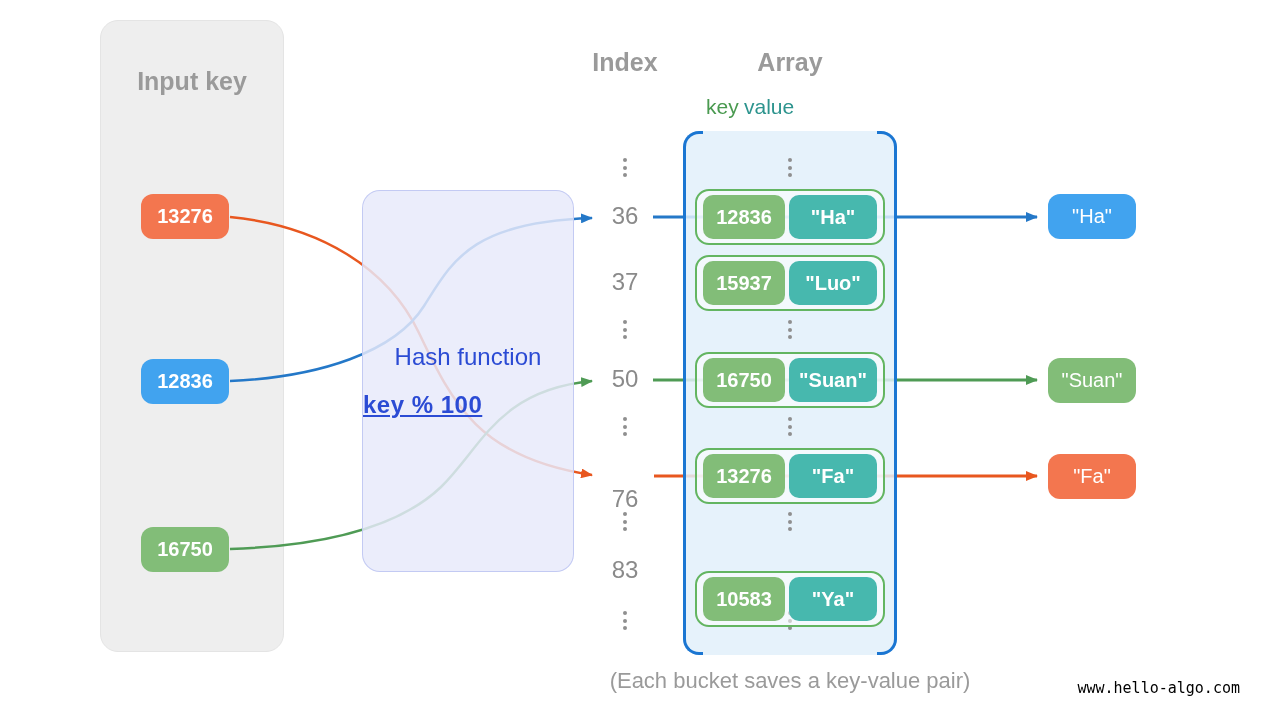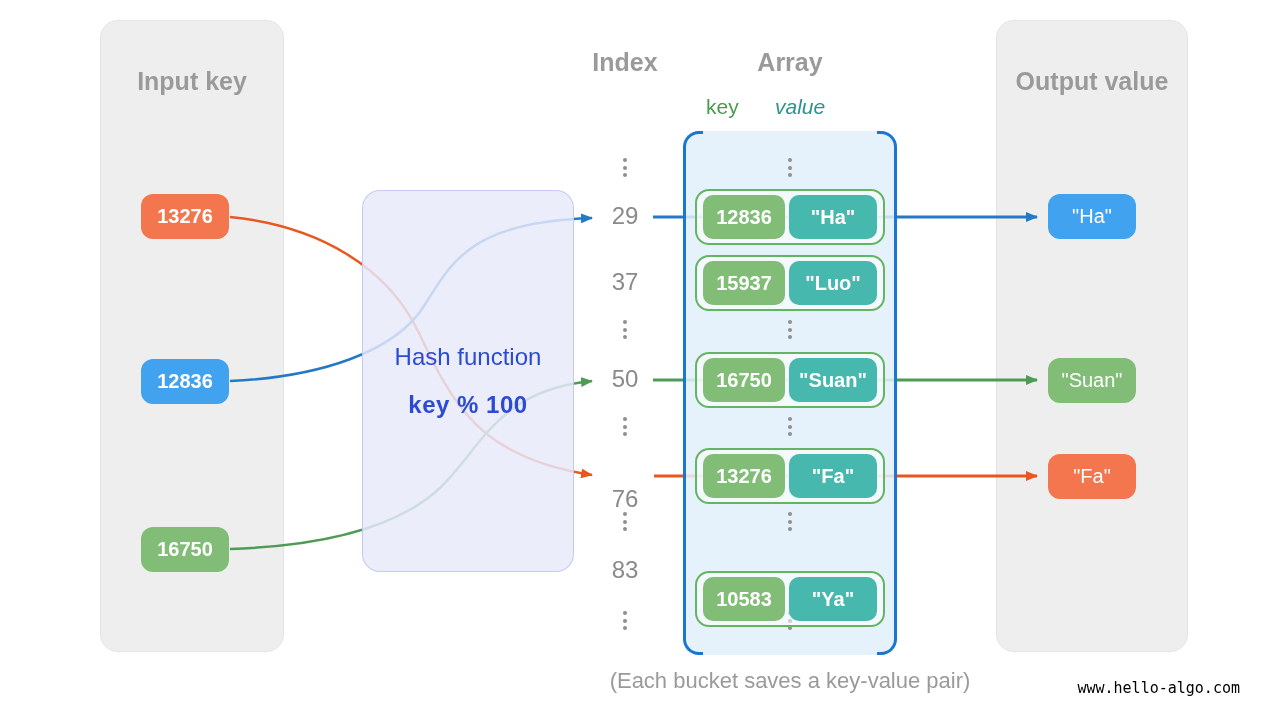--- a/index.html
+++ b/index.html
@@ -24,22 +24,22 @@
   .chip-orange{background:var(--box-orange);}
   .chip-blue{background:var(--box-blue);}
   .chip-green{background:var(--box-green);}
 
   
   .hash-box{position:absolute;left:362px;top:190px;width:212px;height:382px;border-radius:18px;
             background:rgba(231,234,250,0.84);border:1.5px solid rgba(193,200,242,0.95);
             box-sizing:border-box;z-index:3;}
   .hash-title{position:absolute;left:0;right:0;top:152px;text-align:center;
               font-size:24px;color:var(--hash-text);}
-  .hash-formula{position:absolute;left:0;right:0;top:200px;text-align:center;
-                font-size:24px;font-weight:bold;letter-spacing:0.5px;color:var(--hash-text);}
+  .hash-formula{position:absolute;left:0;right:0;top:200px;
+                font-size:24px;font-weight:bold;letter-spacing:0.5px;color:var(--hash-text);text-decoration:underline;}
 
   
   svg.connectors{position:absolute;left:0;top:0;z-index:2;pointer-events:none;}
 
   
   .index-label{position:absolute;left:595px;width:60px;text-align:center;
                font-size:24px;color:#8a8a8a;z-index:4;}
 
   
   .array-box{position:absolute;left:683px;top:131px;width:214px;height:524px;
@@ -71,28 +71,25 @@
              font-size:15px;color:#000000;font-family:"DejaVu Sans Mono",monospace;}
 </style>
 </head>
 <body>
 
 <div class="canvas">
 
   <div class="panel panel-left">
     <div class="panel-title">Input key</div>
   </div>
-  <div class="panel panel-right">
-    <div class="panel-title">Output value</div>
-  </div>
 
   <div class="col-header" style="left:575px;top:48px;width:100px;">Index</div>
   <div class="col-header" style="left:715px;top:48px;width:150px;">Array</div>
   <div class="sub-header" style="left:706px;top:95px;width:80px;color:var(--key-label);">key</div>
-  <div class="sub-header" style="left:775px;top:95px;width:80px;color:var(--value-label);font-style:italic;">value</div>
+  <div class="sub-header" style="left:744px;top:95px;width:80px;color:var(--value-label);">value</div>
 
   <svg class="connectors" width="1280" height="720" viewBox="0 0 1280 720">
     <defs>
       <marker id="ab" markerUnits="userSpaceOnUse" markerWidth="12" markerHeight="10" refX="11" refY="5" orient="auto">
         <path d="M0 0 L12 5 L0 10 z" style="fill:var(--arrow-blue)"></path>
       </marker>
       <marker id="ao" markerUnits="userSpaceOnUse" markerWidth="12" markerHeight="10" refX="11" refY="5" orient="auto">
         <path d="M0 0 L12 5 L0 10 z" style="fill:var(--arrow-orange)"></path>
       </marker>
       <marker id="ag" markerUnits="userSpaceOnUse" markerWidth="12" markerHeight="10" refX="11" refY="5" orient="auto">
@@ -116,21 +113,21 @@
 
   <div class="chip chip-orange" style="left:141px;top:194px;">13276</div>
   <div class="chip chip-blue" style="left:141px;top:359px;">12836</div>
   <div class="chip chip-green" style="left:141px;top:527px;">16750</div>
 
   <div class="dots" style="left:620px;top:158px;">
       <i></i>
       <i></i>
       <i></i>
     </div>
-  <div class="index-label" style="top:202px;">29</div>
+  <div class="index-label" style="top:202px;">36</div>
   <div class="index-label" style="top:268px;">37</div>
   <div class="dots" style="left:620px;top:320px;">
       <i></i>
       <i></i>
       <i></i>
     </div>
   <div class="index-label" style="top:365px;">50</div>
   <div class="dots" style="left:620px;top:417px;">
       <i></i>
       <i></i>

